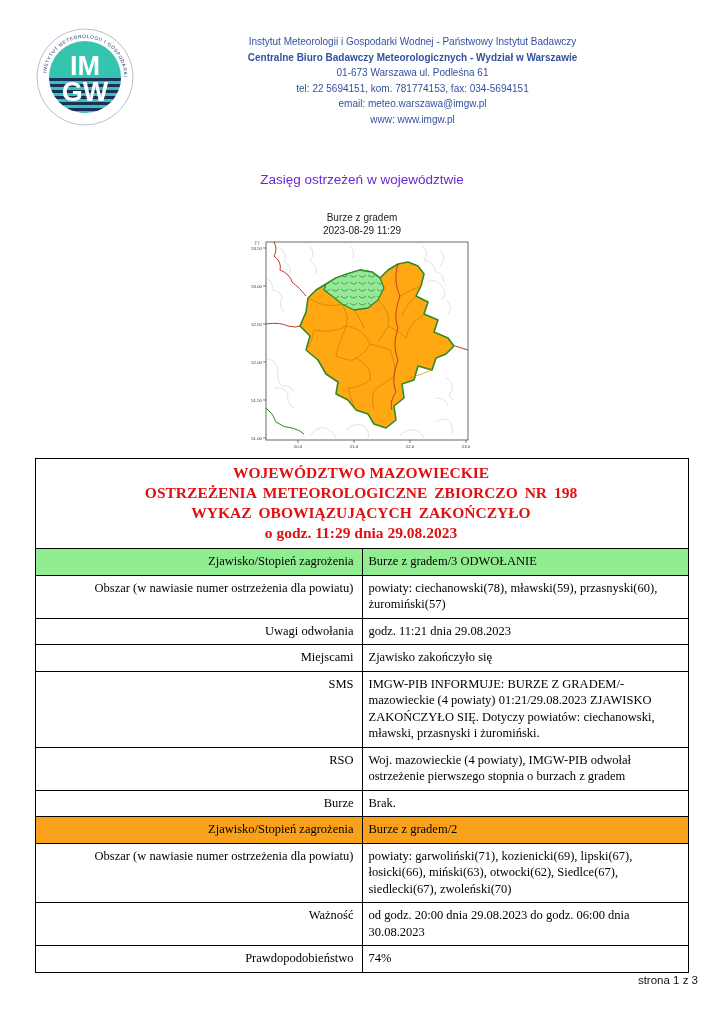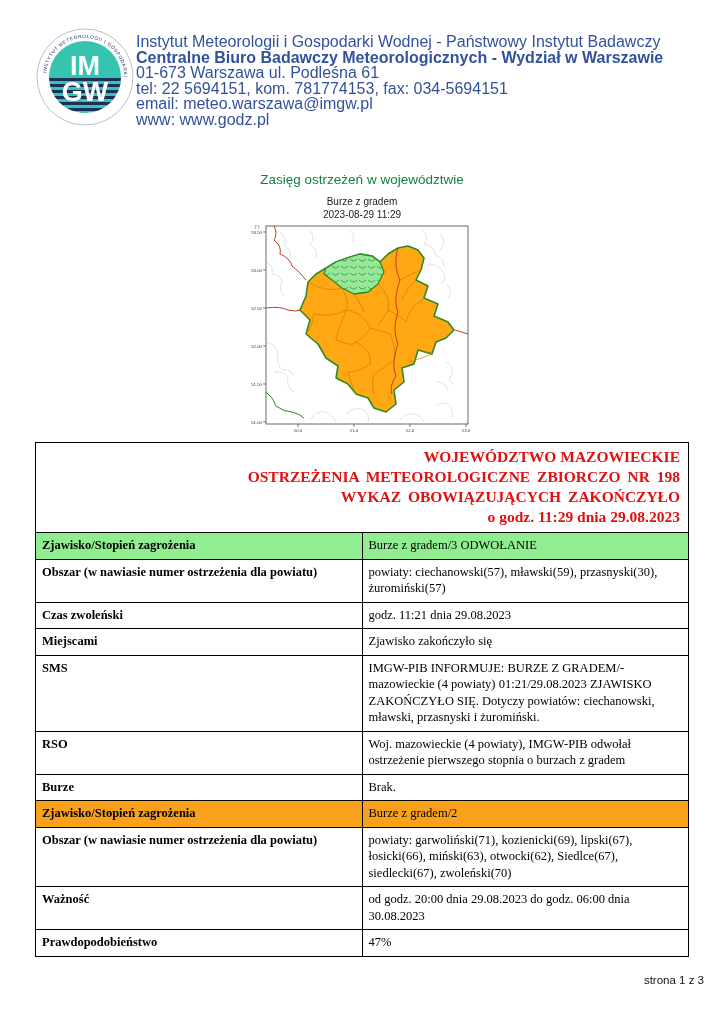--- a/index.html
+++ b/index.html
@@ -4,42 +4,42 @@
 <style>
   html,body { margin:0; padding:0; background:#888; }
   .page {
     position:relative; width:724px; height:1024px; margin:0 auto;
     background:#ffffff; overflow:hidden;
     font-family:"Liberation Sans", sans-serif;
   }
   
   .page-header { display:flex; align-items:flex-start; padding:28px 35px 0 36px; }
   .logo-wrap { width:100px; flex:0 0 auto; }
-  .contact { flex:1 1 auto; text-align:left; color:#33519e;
-             font-size:16px; line-height:15.5px; padding-top:6px; }
+  .contact { flex:1 1 auto; text-align:center; color:#33519e;
+             font-size:10px; line-height:15.5px; padding-top:6px; }
   .contact .b { font-weight:bold; }
   
-  .section-heading { text-align:center; font-size:13.5px; color:#15803d; margin-top:42px; }
-  .map-caption { text-align:center; font-size:10px; line-height:13px; color:#222; margin-top:8px; }
+  .section-heading { text-align:center; font-size:13.5px; color:#6d28d9; margin-top:42px; }
+  .map-caption { text-align:center; font-size:10px; line-height:13px; color:#222; margin-top:24px; }
   .map-wrap { display:flex; justify-content:center; margin-top:1px; }
   
   .tbl-wrap { padding:7px 35px 0 35px; }
   table.warn { border-collapse:collapse; width:654px; table-layout:fixed;
                font-family:"Liberation Serif", serif; font-size:12.5px; color:#000; }
   table.warn td { border:1px solid #000; vertical-align:top;
                   padding:4px 8px 5px 6px; line-height:1.32; }
-  td.lbl { width:164px; font-weight:bold; }
-  td.title-cell { text-align:right; padding:8px 4px 9px 4px; }
+  td.lbl { width:164px; font-weight:normal;text-align:right; }
+  td.title-cell { text-align:center; padding:8px 4px 9px 4px; }
   .title-line { color:#e01010; font-weight:bold; font-size:15.5px; line-height:20px;
                 font-family:"Liberation Serif", serif; }
   .ws { word-spacing:3px; }
   tr.green td { background:#90EE90; }
   tr.orange td { background:#F9A11B; }
   
-  .page-footer { position:absolute; right:20px; bottom:38px;
+  .page-footer { position:absolute; right:26px; bottom:38px;
                  font-size:11.5px; color:#111; }
 </style>
 </head>
 <body>
 
 <div class="page">
 
   <div class="page-header">
     <div class="logo-wrap">
       <svg width="98" height="98" viewBox="0 0 98 98">
@@ -69,21 +69,21 @@
         <text x="49" y="47" text-anchor="middle" font-size="27" font-weight="bold" fill="#ffffff" font-family="Liberation Sans, sans-serif">IM</text>
         <text x="49" y="73" text-anchor="middle" font-size="27" font-weight="bold" fill="#ffffff" font-family="Liberation Sans, sans-serif">GW</text>
       </svg>
     </div>
     <div class="contact">
       <div>Instytut Meteorologii i Gospodarki Wodnej - Państwowy Instytut Badawczy</div>
       <div class="b">Centralne Biuro Badawczy Meteorologicznych - Wydział w Warszawie</div>
       <div>01-673 Warszawa ul. Podleśna  61</div>
       <div>tel: 22 5694151, kom. 781774153, fax: 034-5694151</div>
       <div>email: meteo.warszawa@imgw.pl</div>
-      <div>www: www.godz.pl</div>
+      <div>www: www.imgw.pl</div>
     </div>
   </div>
 
   <div class="section-heading">Zasięg ostrzeżeń w województwie</div>
   <div class="map-caption">
     <div>Burze z gradem</div>
     <div>2023-08-29 11:29</div>
   </div>
 
   <div class="map-wrap">
@@ -189,24 +189,24 @@
           <div class="title-line ws">WYKAZ OBOWIĄZUJĄCYCH ZAKOŃCZYŁO</div>
           <div class="title-line">o godz. 11:29 dnia 29.08.2023</div>
         </td>
       </tr>
       <tr class="green">
         <td class="lbl">Zjawisko/Stopień zagrożenia</td>
         <td class="val">Burze z gradem/3 ODWOŁANIE</td>
       </tr>
       <tr>
         <td class="lbl">Obszar (w nawiasie numer ostrzeżenia dla powiatu)</td>
-        <td class="val">powiaty: ciechanowski(57), mławski(59), przasnyski(30), żuromiński(57)</td>
-      </tr>
-      <tr>
-        <td class="lbl">Czas zwoleński</td>
+        <td class="val">powiaty: ciechanowski(78), mławski(59), przasnyski(60), żuromiński(57)</td>
+      </tr>
+      <tr>
+        <td class="lbl">Uwagi odwołania</td>
         <td class="val">godz. 11:21 dnia 29.08.2023</td>
       </tr>
       <tr>
         <td class="lbl">Miejscami</td>
         <td class="val">Zjawisko zakończyło się</td>
       </tr>
       <tr>
         <td class="lbl">SMS</td>
         <td class="val">IMGW-PIB INFORMUJE: BURZE Z GRADEM/- mazowieckie (4 powiaty) 01:21/29.08.2023 ZJAWISKO ZAKOŃCZYŁO SIĘ. Dotyczy powiatów: ciechanowski, mławski, przasnyski i żuromiński.</td>
       </tr>
@@ -225,21 +225,21 @@
       <tr>
         <td class="lbl">Obszar (w nawiasie numer ostrzeżenia dla powiatu)</td>
         <td class="val">powiaty: garwoliński(71), kozienicki(69), lipski(67), łosicki(66), miński(63), otwocki(62), Siedlce(67), siedlecki(67), zwoleński(70)</td>
       </tr>
       <tr>
         <td class="lbl">Ważność</td>
         <td class="val">od godz. 20:00 dnia 29.08.2023 do godz. 06:00 dnia 30.08.2023</td>
       </tr>
       <tr>
         <td class="lbl">Prawdopodobieństwo</td>
-        <td class="val">47%</td>
+        <td class="val">74%</td>
       </tr>
     </tbody>
       </table>
   </div>
 
   <div class="page-footer">strona 1 z 3</div>
 
 </div>
 
 </body></html>

